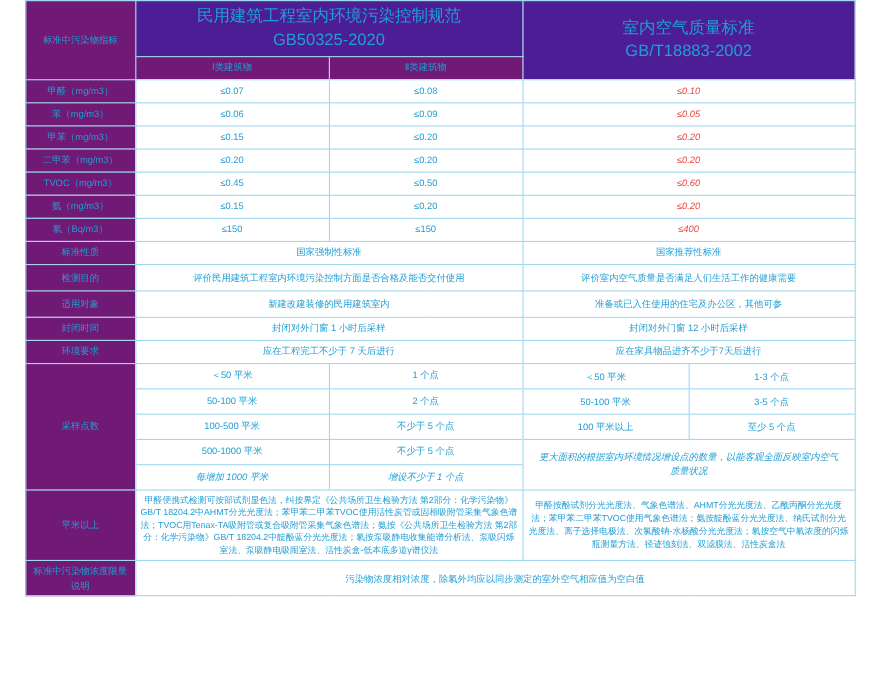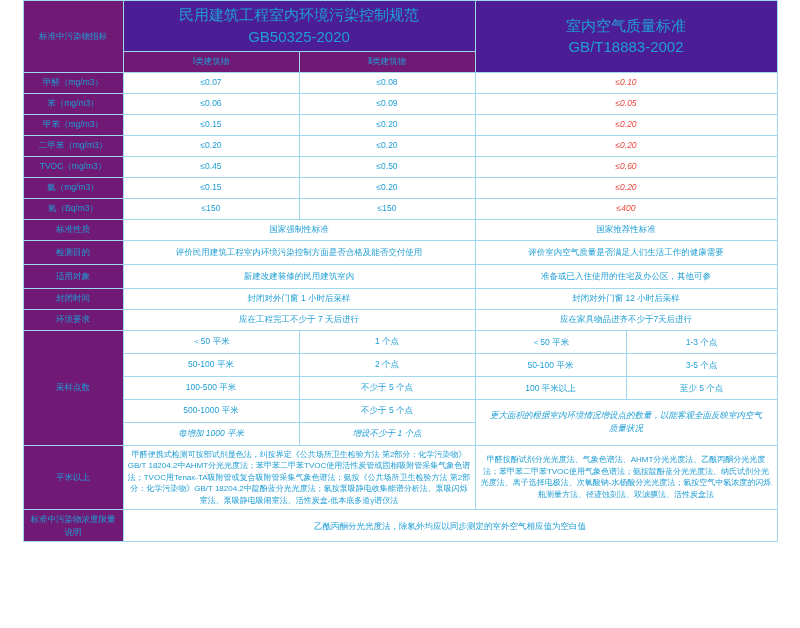--- a/index.html
+++ b/index.html
@@ -267,17 +267,17 @@
       </tr>
 
       <tr>
         <td class="lbl">平米以上</td>
         <td class="val method-text" colspan="4">甲醛便携式检测可按部试剂显色法，纠按界定《公共场所卫生检验方法 第2部分：化学污染物》GB/T 18204.2中AHMT分光光度法；苯甲苯二甲苯TVOC使用活性炭管或固相吸附管采集气象色谱法；TVOC用Tenax-TA吸附管或复合吸附管采集气象色谱法；氨按《公共场所卫生检验方法 第2部分：化学污染物》GB/T 18204.2中靛酚蓝分光光度法；氡按泵吸静电收集能谱分析法、泵吸闪烁室法、泵吸静电吸闹室法、活性炭盒-低本底多道γ谱仪法</td>
         <td class="val method-text" colspan="2">甲醛按酚试剂分光光度法、气象色谱法、AHMT分光光度法、乙酰丙酮分光光度法；苯甲苯二甲苯TVOC使用气象色谱法；氨按靛酚蓝分光光度法、纳氏试剂分光光度法、离子选择电极法、次氯酸钠-水杨酸分光光度法；氡按空气中氡浓度的闪烁瓶测量方法、径迹蚀刻法、双滤膜法、活性炭盒法</td>
       </tr>
 
       <tr class="note">
         <td class="lbl">标准中污染物浓度限量说明</td>
-        <td class="val" colspan="6">乙酰丙酮分光光度法，除氡外均应以同步测定的室外空气相应值为空白值</td>
+        <td class="val" colspan="6">污染物浓度相对浓度，除氡外均应以同步测定的室外空气相应值为空白值</td>
       </tr>
     </tbody>
   </table>
 </div>
 
 </body></html>

